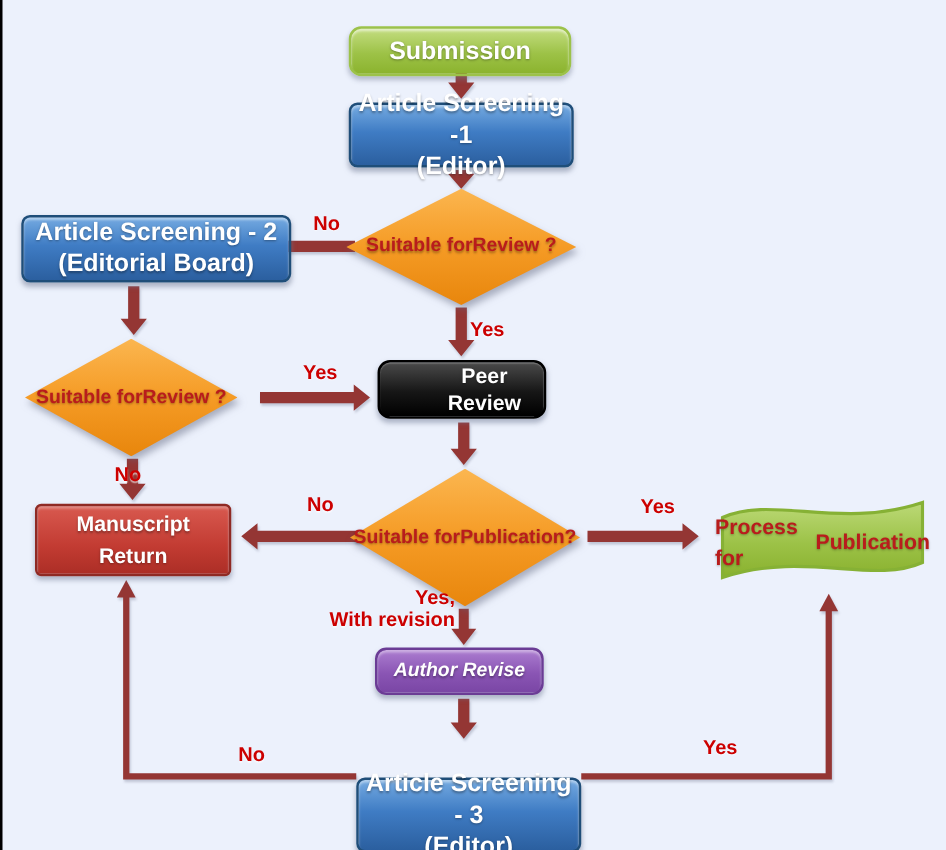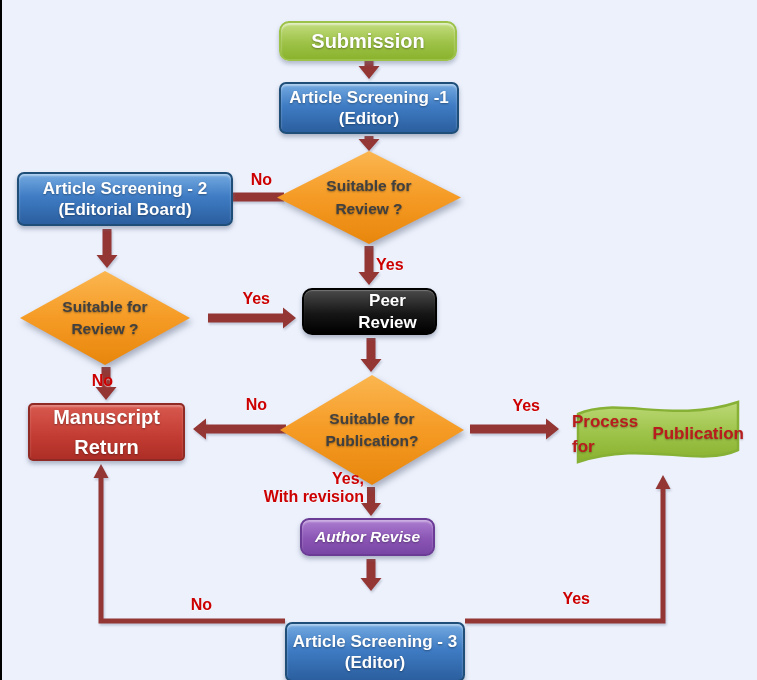--- a/index.html
+++ b/index.html
@@ -14,49 +14,49 @@
     color:#fff;font-weight:bold;text-align:center;line-height:1.25;
     text-shadow:0 1px 2px rgba(0,0,0,.35);box-sizing:border-box;
   }
   .rect-green{
     background:linear-gradient(180deg,#C3DD80 0%,#9DC247 55%,#8BB32E 100%);
     border:2px solid #9CC24A;border-radius:10px;font-size:20px;
     box-shadow:0 3px 4px rgba(110,120,145,.45), inset 0 2px 2px rgba(255,255,255,.55);
   }
   .rect-blue{
     background:linear-gradient(180deg,#74AAE1 0%,#3F7CC4 45%,#2B5F9F 100%);
-    border:2px solid #1F4E79;border-radius:7px;font-size:17px;
+    border:2px solid #1F4E79;border-radius:7px;font-size:20px;
     box-shadow:0 3px 4px rgba(110,120,145,.5), inset 0 2px 2px rgba(255,255,255,.45);
   }
   .rect-black{
     background:linear-gradient(180deg,#4A4A4A 0%,#161616 55%,#000 100%);
     border:2px solid #000;border-radius:10px;font-size:17px;
     box-shadow:0 3px 4px rgba(110,120,145,.5), inset 0 1px 1px rgba(255,255,255,.25);
     padding-left:36px;
   }
   .rect-red{
     background:linear-gradient(180deg,#D8594F 0%,#C23B32 60%,#AC2E26 100%);
-    border:2px solid #8F2A24;border-radius:5px;font-size:20px;line-height:1.5;
+    border:2px solid #8F2A24;border-radius:5px;font-size:17px;line-height:1.5;
     box-shadow:0 3px 4px rgba(110,120,145,.5), inset 0 2px 2px rgba(255,255,255,.3);
   }
   .rect-purple{
     background:linear-gradient(180deg,#AC7DD0 0%,#8A55B4 55%,#7A46A5 100%);
     border:2px solid #6B3C95;border-radius:9px;font-size:15.5px;
     box-shadow:0 3px 4px rgba(110,120,145,.5), inset 0 2px 2px rgba(255,255,255,.4);
     font-style:italic;
   }
   .diamond-wrap{position:absolute;filter:drop-shadow(2px 4px 3px rgba(100,105,130,.5));}
   .diamond{
     width:100%;height:100%;
     clip-path:polygon(50% 0,100% 50%,50% 100%,0 50%);
     background:linear-gradient(180deg,#FBB650 0%,#F59B25 50%,#E8860C 100%);
   }
   .diamond-text{
-    position:absolute;inset:0;display:flex;flex-direction:column;align-items:center;justify-content:center;
-    color:#404040;font-weight:bold;font-size:15.5px;line-height:1.45;text-align:center;
+    position:absolute;inset:0;display:flex;flex-direction:row;align-items:center;justify-content:center;
+    color:#b91c1c;font-weight:bold;font-size:15.5px;line-height:1.45;text-align:center;
     text-shadow:0 1px 2px rgba(0,0,0,.35);
   }
   .flag-wrap{position:absolute;}
   .flag-text{
     position:absolute;inset:0;display:flex;align-items:center;justify-content:center;
     color:#b91c1c;font-weight:bold;font-size:17px;line-height:1.5;text-align:left;
     text-shadow:0 1px 2px rgba(0,0,0,.3);padding-top:2px;
   }
   .edge-label{
     position:absolute;color:#CC0000;font-weight:bold;font-size:16px;text-align:right;line-height:1.15;

